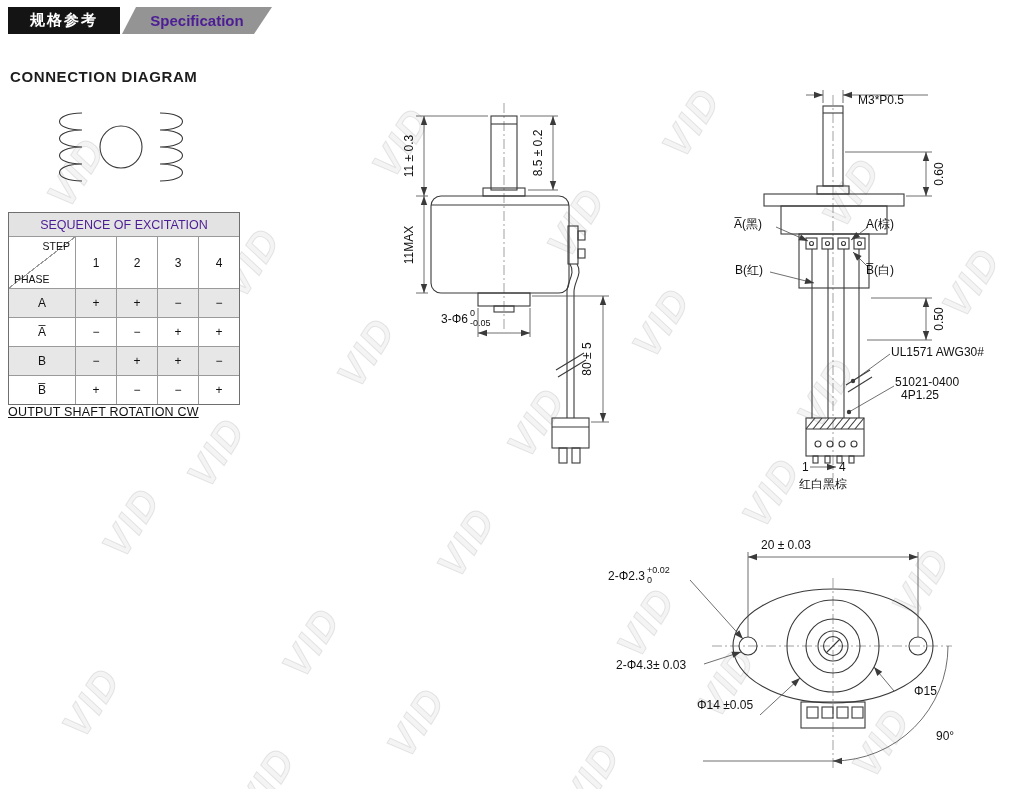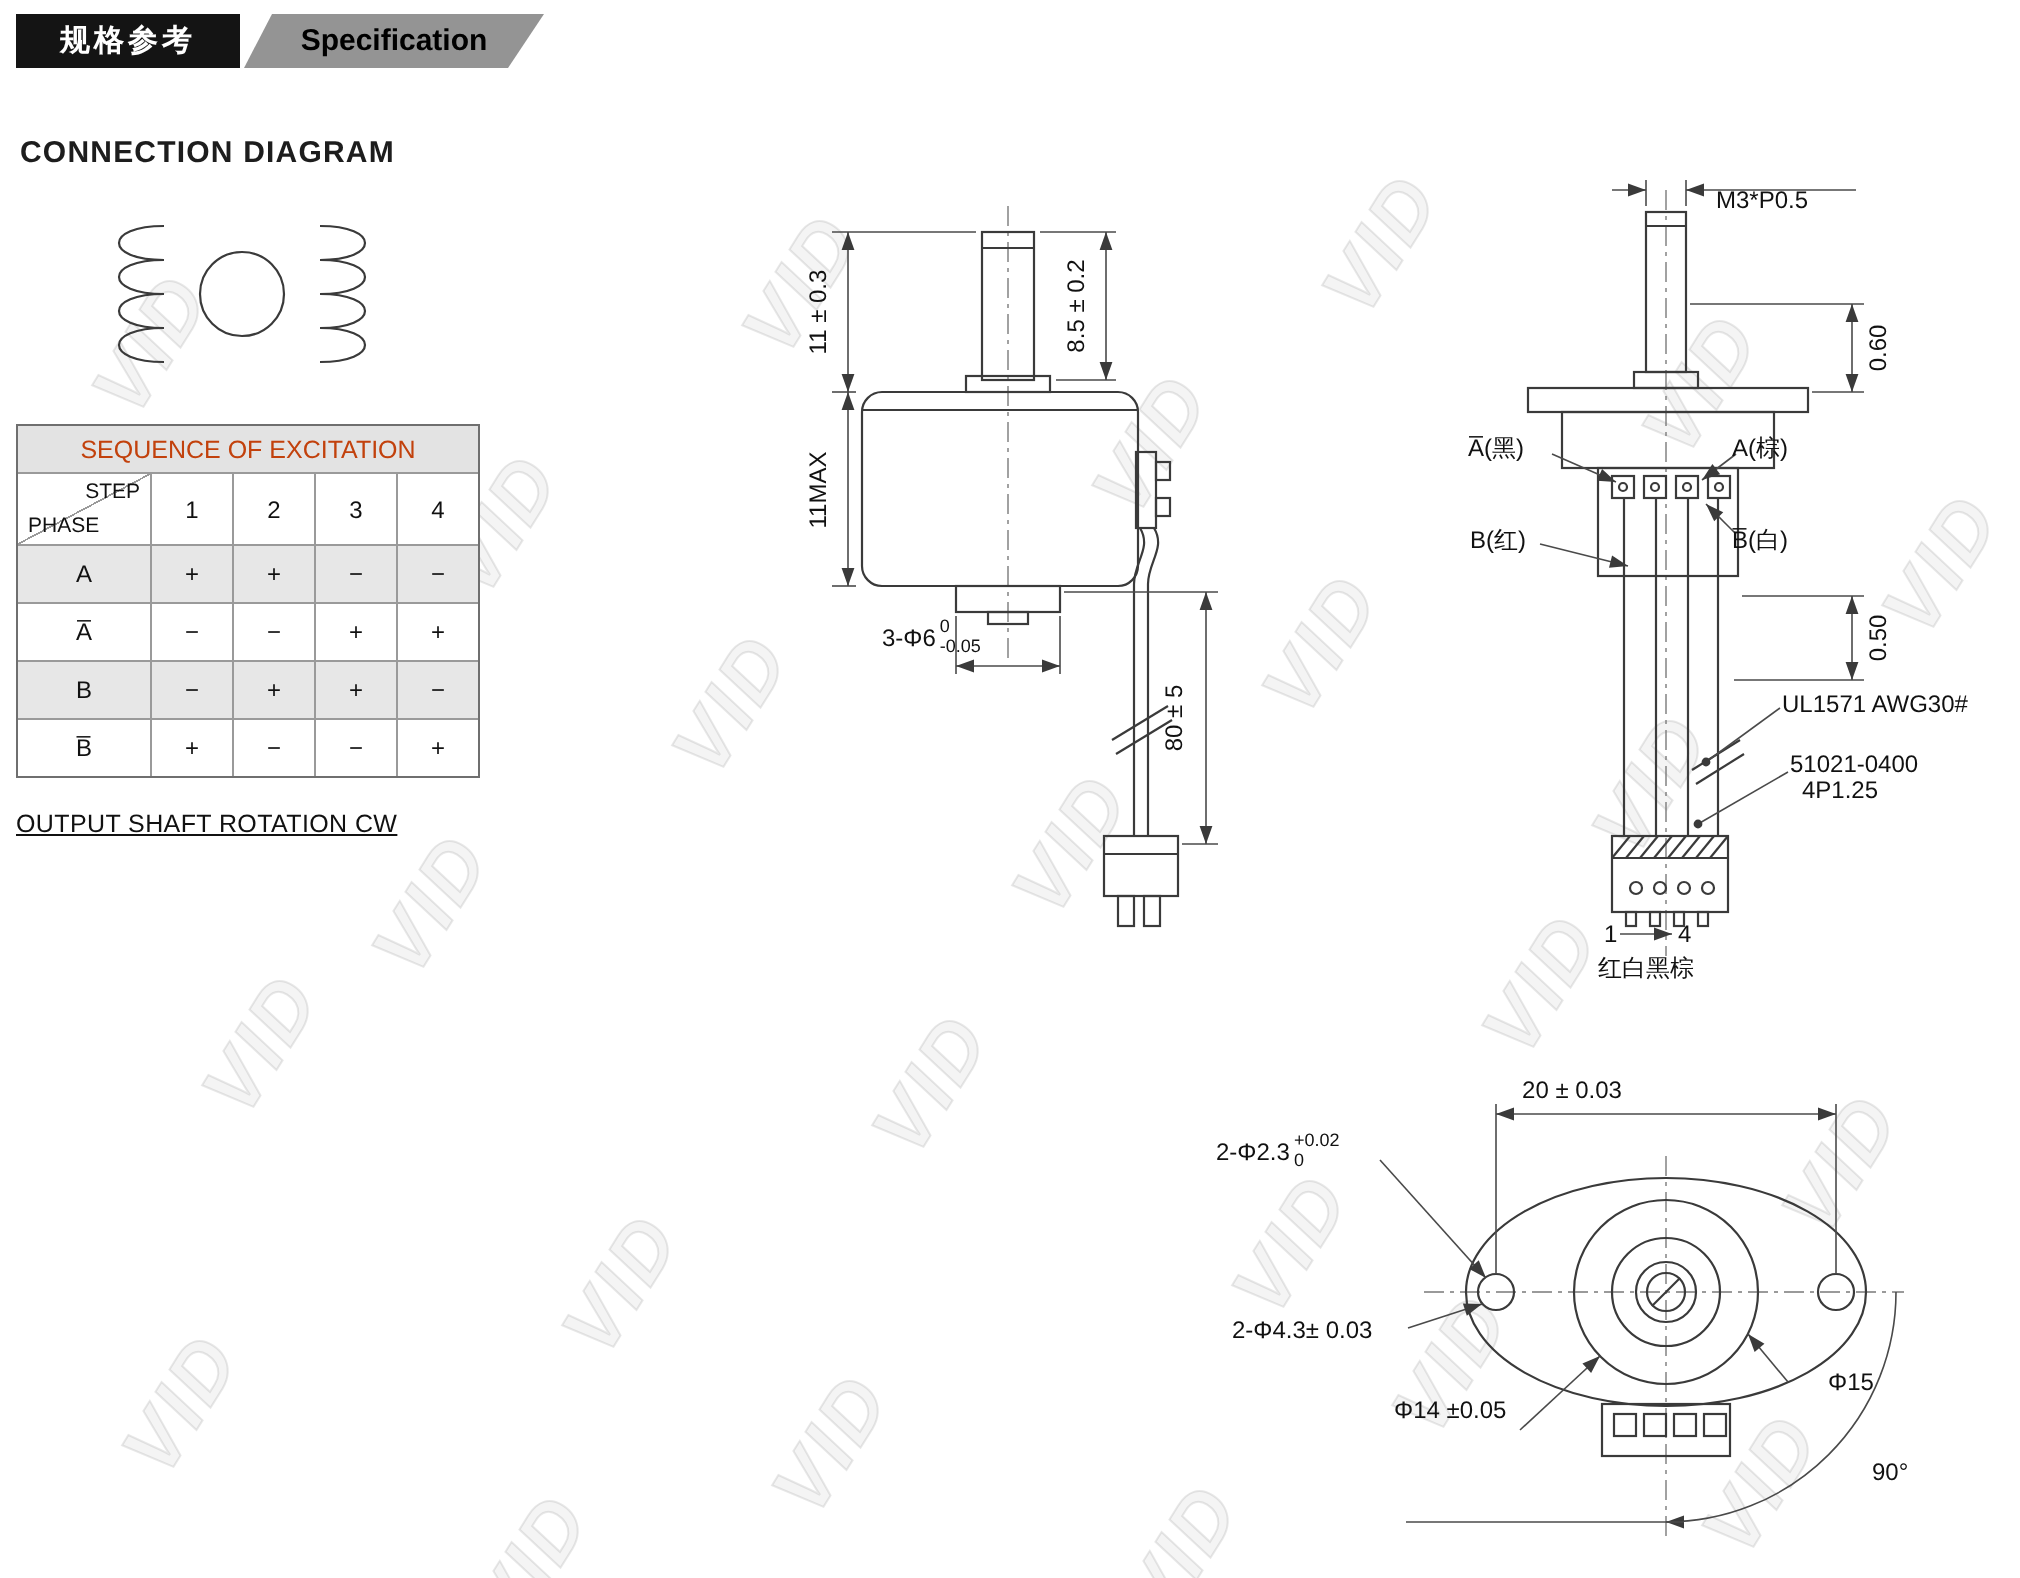--- a/index.html
+++ b/index.html
@@ -35,39 +35,39 @@
   .tolstack { display:inline-flex; flex-direction:column; font-size:9px; line-height:9.5px; }
 
   
   .hdr-cn {
     position:absolute; left:8px; top:7px; width:112px; height:27px; z-index:3;
     background:#141414; color:#fff; font-size:15px; font-weight:bold; letter-spacing:2px;
     display:flex; align-items:center; justify-content:center;
   }
   .hdr-en {
     position:absolute; left:122px; top:7px; width:150px; height:27px; z-index:3;
-    background:#949494; color:#000000; font-size:15px; font-weight:600;
+    background:#949494; color:#4c1d95; font-size:15px; font-weight:600;
     display:flex; align-items:center; justify-content:center;
     clip-path:polygon(14px 0, 100% 0, calc(100% - 18px) 100%, 0 100%);
   }
   .section-heading { position:absolute; left:10px; top:68px; z-index:3;
     font-size:15px; font-weight:700; letter-spacing:0.6px; color:#1d1d1d; }
 
   
   .etable { position:absolute; left:8px; top:212px; width:232px; z-index:3;
     border:1px solid #6f6f6f; font-size:12px; background:#fff; }
   .trow { display:flex; border-top:1px solid #9a9a9a; }
   .trow.first { border-top:none; }
   .ttitle { height:23px; background:#e3e3e3; display:flex; align-items:center;
-    justify-content:center; font-size:12.5px; color:#c2410c; }
+    justify-content:center; font-size:12.5px; color:#4c1d95; }
   .cell { border-left:1px solid #9a9a9a; display:flex; align-items:center; justify-content:center; }
   .cell.nol { border-left:none; }
   .c-phase { width:66px; flex:none; }
   .c-step { flex:1; }
-  .hrow { height:36px;text-align:center; }
+  .hrow { height:52px;text-align:center; }
   .drow { height:29px; }
   .drow.shade { background:#e7e7e7; }
   .corner { position:relative;
     background:linear-gradient(to bottom right, transparent 49.3%, #9a9a9a 49.3%, #9a9a9a 50.7%, transparent 50.7%); }
   .corner .t1 { position:absolute; top:3px; right:5px; font-size:10.5px; }
   .corner .t2 { position:absolute; bottom:3px; left:5px; font-size:10.5px; }
   .rotation-note { font-size:12.5px; letter-spacing:0.2px; }
 </style>
 </head>
 <body>

